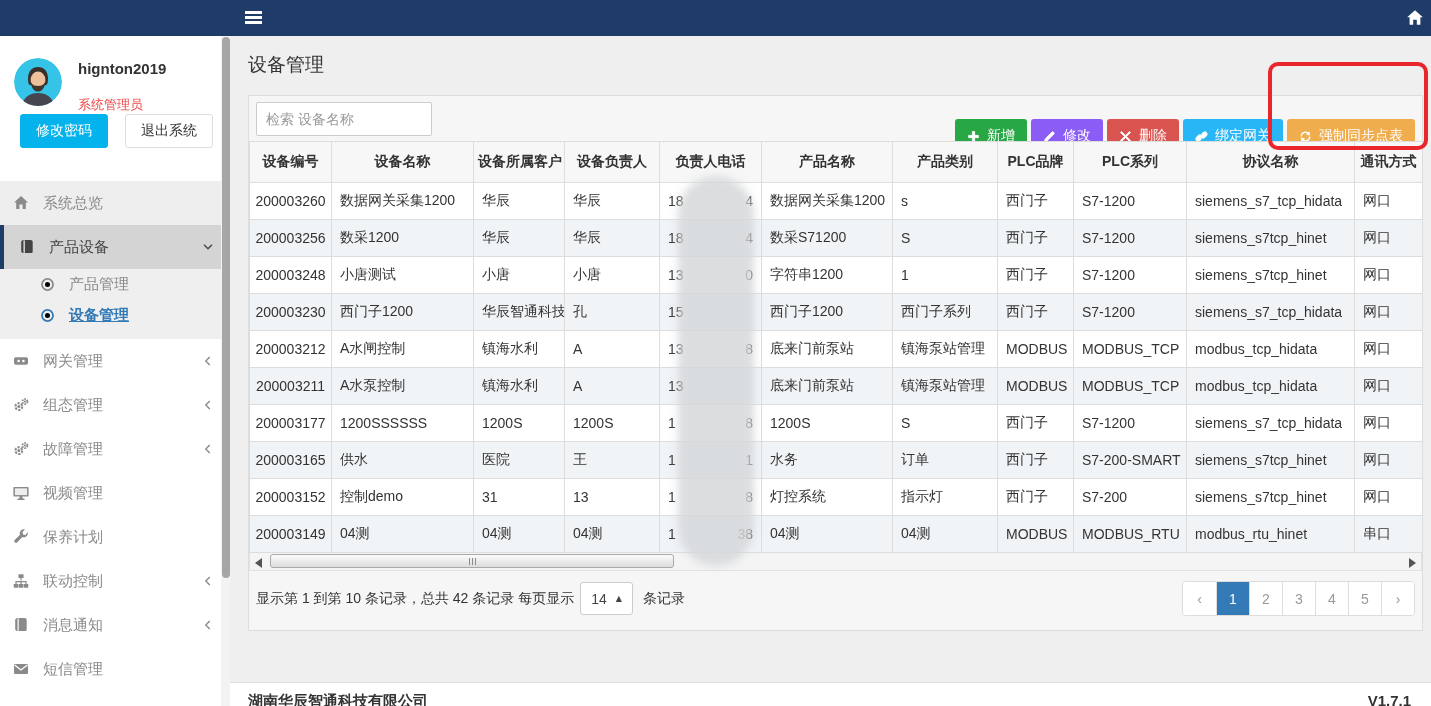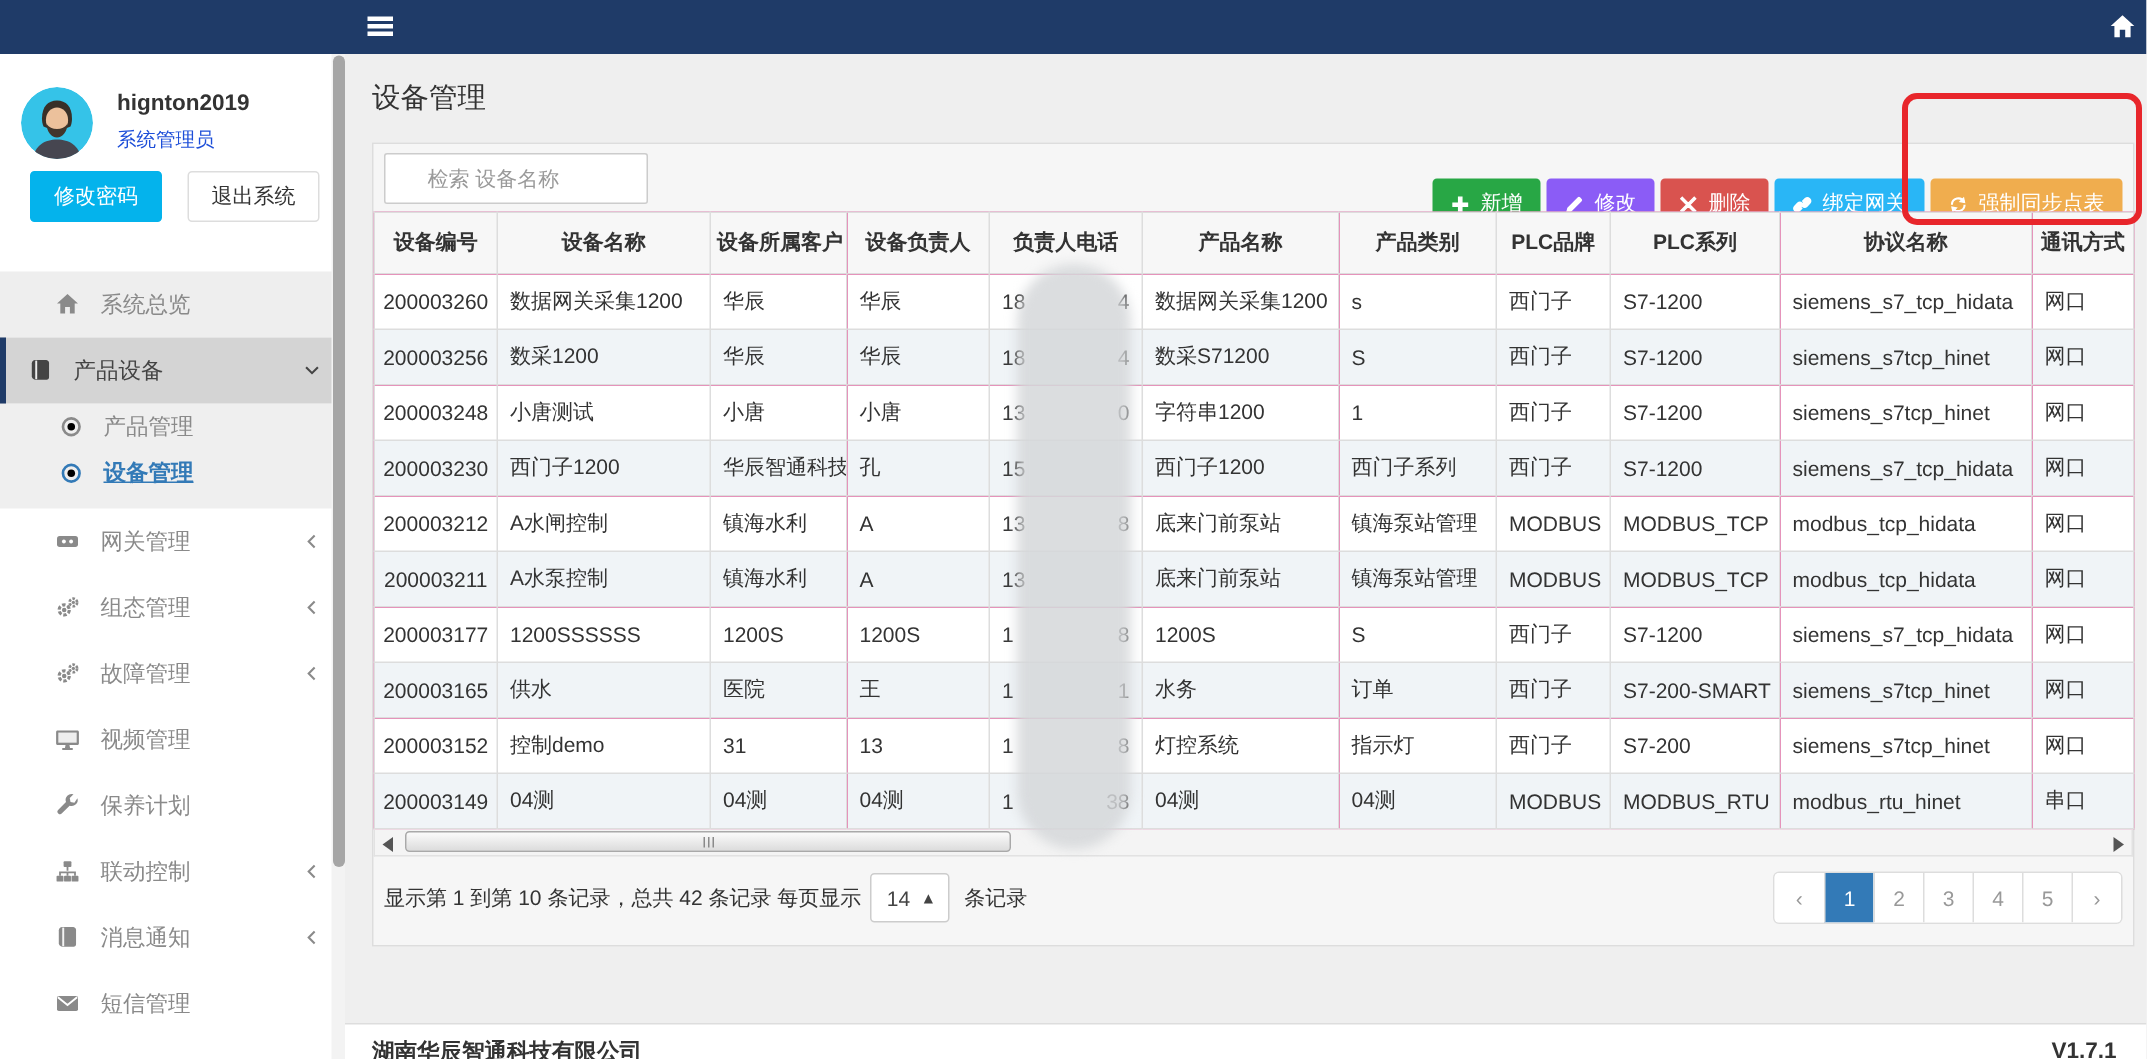--- a/index.html
+++ b/index.html
@@ -14,52 +14,52 @@
   .home-btn svg { fill:#fff; width:18px; height:18px; }
 
   
   .sidebar { position:absolute; top:36px; left:0; width:230px; height:670px; background:#fff; z-index:4; }
   .sb-track { position:absolute; right:0; top:0; width:9px; height:670px; background:#f3f3f3; }
   .sb-thumb { position:absolute; right:0; top:1px; width:8px; height:541px; background:#a6a6a6; border-radius:4px; }
   .profile { display:flex; padding:22px 0 0 14px; height:70px; }
   .avatar { width:48px; height:48px; border-radius:50%; overflow:hidden; flex:none; }
   .profile-text { margin-left:16px; padding-top:2px; }
   .uname { font-weight:bold; font-size:15px; color:#333; }
-  .urole { font-size:13px; color:#1d4ed8; margin-top:7px; }
+  .urole { font-size:13px; color:#ef4444; margin-top:19px; }
   .profile-btns { display:flex; gap:17px; margin-top:8px; padding:0 14px 0 20px; height:34px; }
   .btn-pass { background:#04b3ec; color:#fff; border:1px solid #04b3ec; padding:0 15px; font-size:14px; border-radius:3px; cursor:pointer; }
   .btn-logout { background:#fff; color:#333; border:1px solid #ddd; padding:0 15px; font-size:14px; border-radius:3px; cursor:pointer; }
   .menu { margin-top:33px; font-size:15px; color:#8a8a8a; }
-  .menu-item { height:40px; display:flex; align-items:center; padding-left:37px; position:relative; cursor:pointer; }
+  .menu-item { height:40px; display:flex; align-items:center; padding-left:13px; position:relative; cursor:pointer; }
   .menu-item.lv1 { height:44px; }
   .menu-item .mi-icon { width:17px; height:16px; margin-right:13px; display:inline-flex; align-items:center; }
   .menu-item .mi-icon svg { width:16px; height:16px; fill:currentColor; }
   .menu-item .chev { position:absolute; right:15px; top:50%; margin-top:-7px; width:14px; height:14px; }
   .menu-item .chev svg { width:14px; height:14px; }
   .mi-overview { background:#eeeeee; height:40px; }
   .mi-open { background:#d4d4d4; border-left:4px solid #1f3b68; padding-left:15px; color:#444; }
   .submenu { background:#efefef; padding:0 0 8px; }
   .submenu-item { height:31px; display:flex; align-items:center; padding-left:40px; font-size:15px; color:#8a8a8a; cursor:pointer; }
   .submenu-item .mi-icon { width:17px; height:16px; margin-right:12px; display:inline-flex; align-items:center; }
   .submenu-item .mi-icon svg { width:15px; height:15px; }
   .submenu-item.active { color:#337ab7; text-decoration:underline; font-weight:bold; }
 
   
   .main { position:absolute; left:230px; top:36px; width:1201px; height:670px; background:#efefef; }
   .page-title { position:absolute; left:18px; top:16px; font-size:19px; font-weight:normal; color:#333; }
   .panel { position:absolute; left:18px; top:59px; width:1175px; background:#f6f6f6; border:1px solid #ddd; }
   .panel-toolbar { padding:5px 7px; height:45px; display:flex; align-items:center; }
-  .search-input { width:176px; height:34px; border:1px solid #ccc; padding:6px 28px; font-size:14px; border-radius:2px; background:#fff; color:#333; }
+  .search-input { width:176px; height:34px; border:1px solid #ccc; padding:6px 9px; font-size:14px; border-radius:2px; background:#fff; color:#333; }
   .search-input::placeholder { color:#9a9a9a; }
   .toolbar-btns { margin-left:auto; display:flex;margin-top:35px; }
   .tb-btn { height:34px; border:none; color:#fff; font-size:14px; padding:0 12px; margin-left:4px; display:inline-flex; align-items:center; gap:7px; cursor:pointer; border-radius:3px; white-space:nowrap; }
   .tb-btn svg { width:13px; height:13px; fill:currentColor; stroke:currentColor; }
 
   .table-wrap { position:relative; }
-  table.grid { border-collapse:collapse; width:1173px; table-layout:fixed; background:#ec4899; font-size:14px; color:#333; }
+  table.grid { border-collapse:collapse; width:1173px; table-layout:fixed; background:#bef264; font-size:14px; color:#333; }
   table.grid th { background:#f7f7f7; font-weight:bold; text-align:center; height:41px; border:1px solid #ddd; padding:0 4px; overflow:hidden; white-space:nowrap; }
   table.grid td { height:37px; border:1px solid #ddd; padding:0 8px; overflow:hidden; white-space:nowrap; background:#fff; }
   table.grid tr:nth-child(even) td { background:#f0f4f7; }
   table.grid td.c-center { text-align:center; padding:0 2px; }
   td.phone .pl { float:left; }
   td.phone .pr { float:right; }
 
   .hscroll { position:relative; height:18px; width:1173px; background:#f4f4f4; border:1px solid #e2e2e2; border-top:none; }
   .hs-arrow { position:absolute; top:3px; width:12px; height:12px; cursor:pointer; }
   .hs-arrow.left  { left:3px; }

